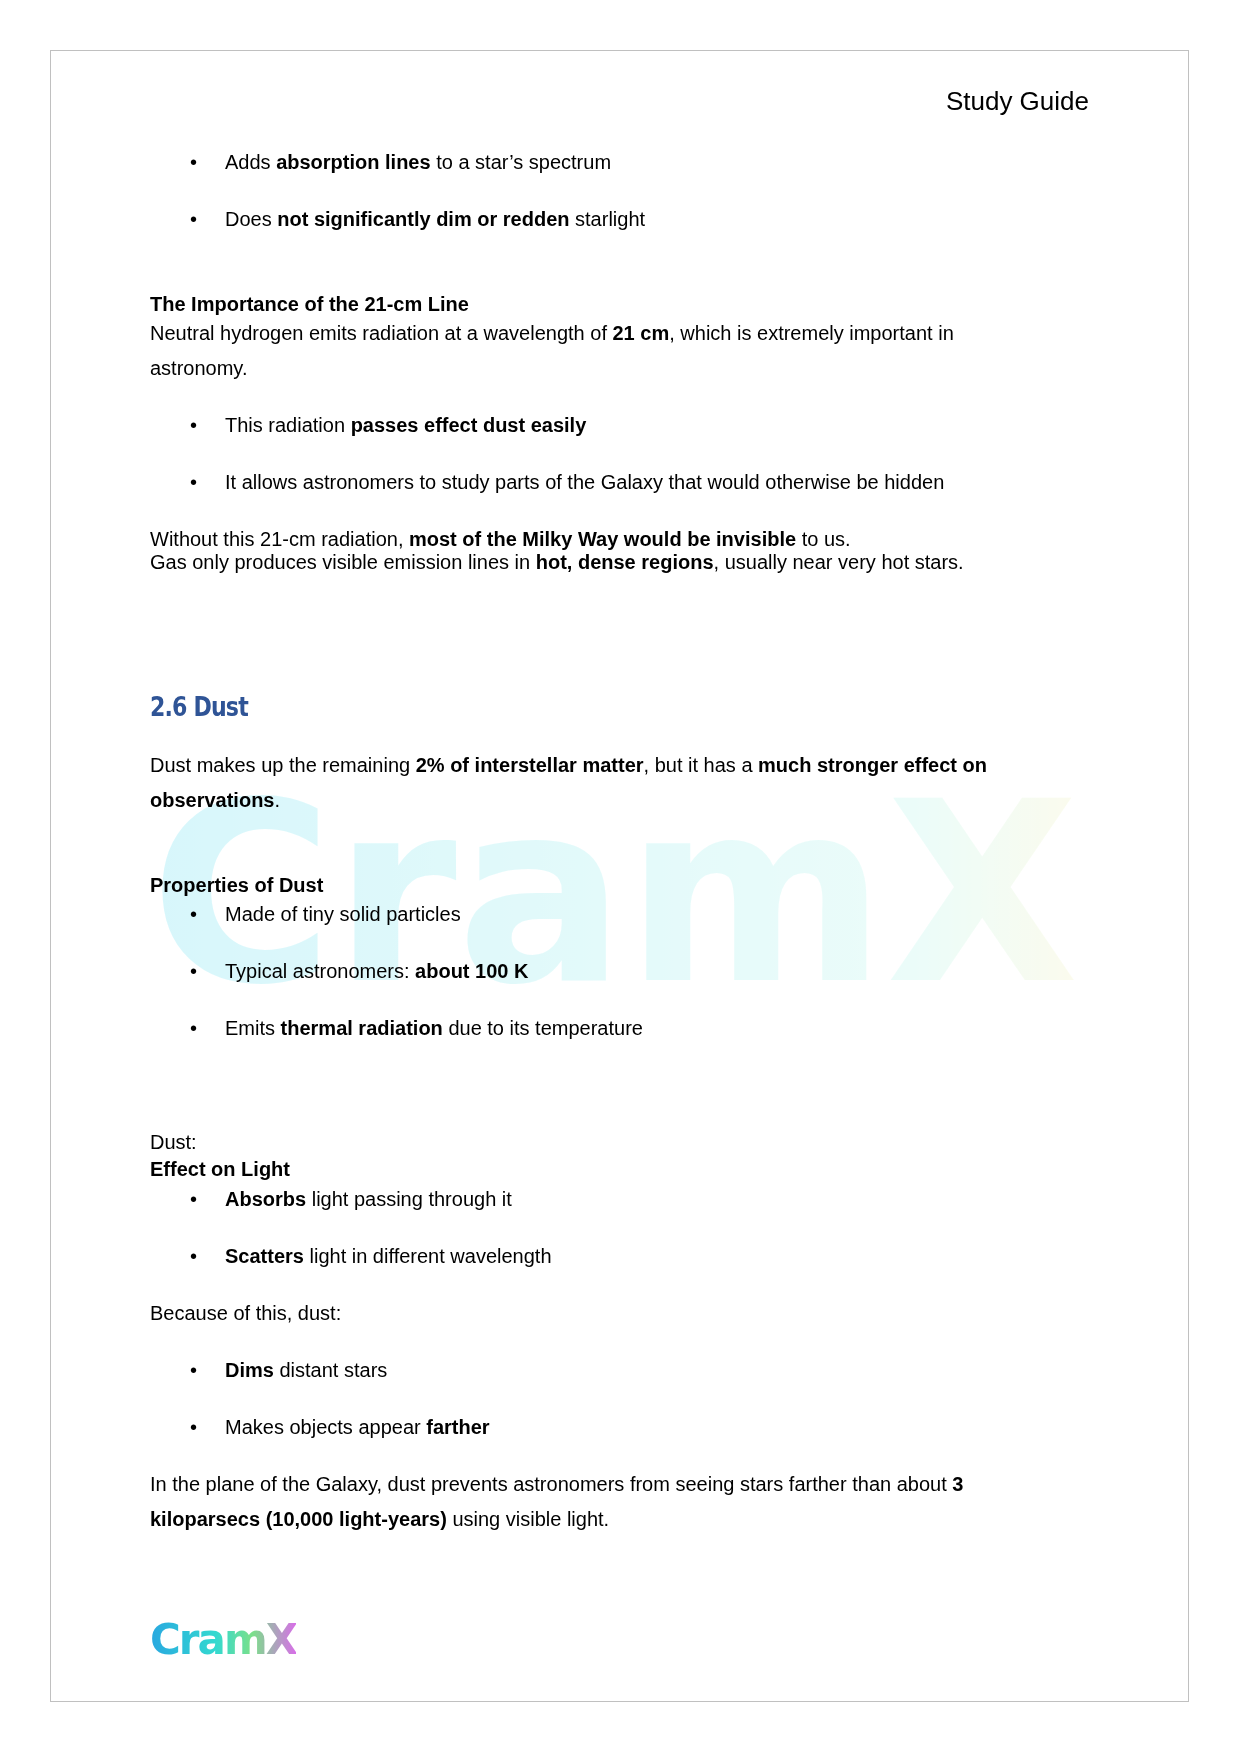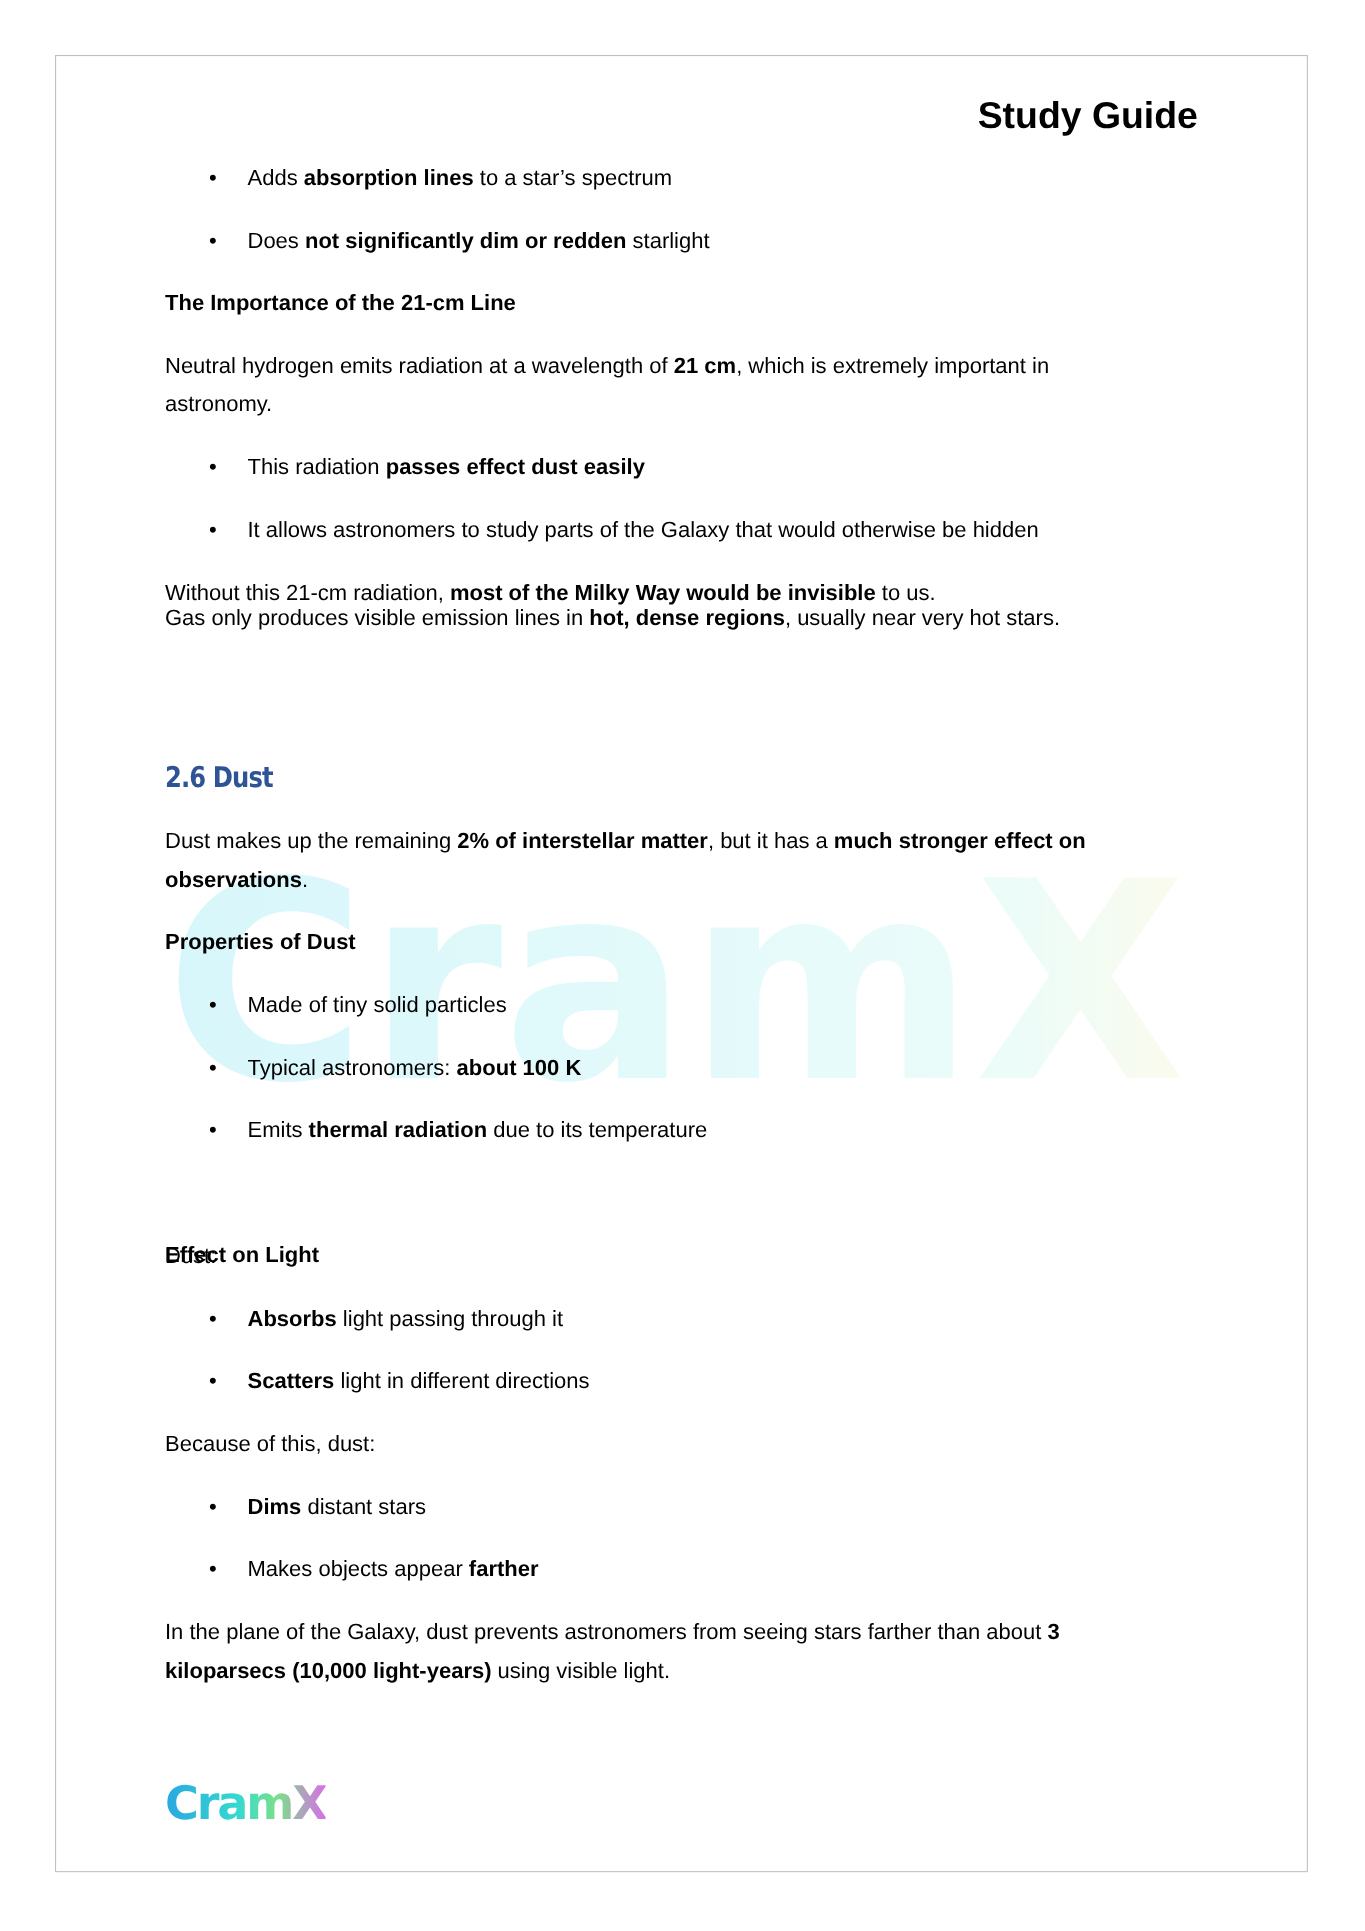--- a/index.html
+++ b/index.html
@@ -1,25 +1,25 @@
 <!DOCTYPE html>
 <html><head>
 <meta charset="utf-8">
 <style>
   html, body { margin:0; padding:0; background:#ffffff; }
   body { width:1241px; height:1755px; position:relative; overflow:hidden;
          font-family:"Liberation Sans", sans-serif; color:#000; }
   .page { position:absolute; left:50px; top:50px; width:1139px; height:1652px;
           border:1.5px solid #c0c0c0; box-sizing:border-box; }
-  .title { position:absolute; right:152px; top:86px; font-size:34px; font-weight:bold; }
+  .title { position:absolute; right:152px; top:86px; font-size:26px; font-weight:normal; }
   .blk { position:absolute; left:150px; font-size:20px; line-height:35px; white-space:nowrap; }
   .bullet { position:absolute; left:190px; font-size:20px; line-height:35px; }
   .bullet .dot { position:absolute; left:0; }
   .bullet .txt { position:absolute; left:35px; white-space:nowrap; }
-  .h3 { font-weight:bold; }
+  .h3 { font-weight:bold;margin-top:28px; }
   .h2 { position:absolute; left:150px; font-family:"DejaVu Sans", sans-serif; font-size:26px;
         font-weight:bold; color:#2f5496; letter-spacing:-1px; transform:scaleX(0.85); transform-origin:left; }
   b { font-weight:bold; }
   .wm { position:absolute; left:150px; top:760px; width:940px; height:240px; pointer-events:none;
         opacity:0.35; }
   .logo { position:absolute; left:150px; top:1615px; font-family:"DejaVu Sans", sans-serif;
           font-size:42px; font-weight:bold; letter-spacing:-2px;
           background:linear-gradient(90deg,#29a8e0,#33d9d0 45%,#7be08a 70%,#d86ee8);
           -webkit-background-clip:text; background-clip:text; color:transparent; }
 </style>
@@ -100,21 +100,21 @@
 
 <div class="blk h3" style="top:1124px">Effect on Light</div>
 <div class="blk" style="top:1125px">Dust:</div>
 
 <div class="bullet" style="top:1182px">
   <span class="dot">•</span>
   <span class="txt"><b>Absorbs</b><span> light passing through it</span></span>
 </div>
 <div class="bullet" style="top:1239px">
   <span class="dot">•</span>
-  <span class="txt"><b>Scatters</b><span> light in different directions</span></span>
+  <span class="txt"><b>Scatters</b><span> light in different wavelength</span></span>
 </div>
 
 <div class="blk" style="top:1296px">Because of this, dust:</div>
 
 <div class="bullet" style="top:1353px">
   <span class="dot">•</span>
   <span class="txt"><b>Dims</b><span> distant stars</span></span>
 </div>
 <div class="bullet" style="top:1410px">
   <span class="dot">•</span>

